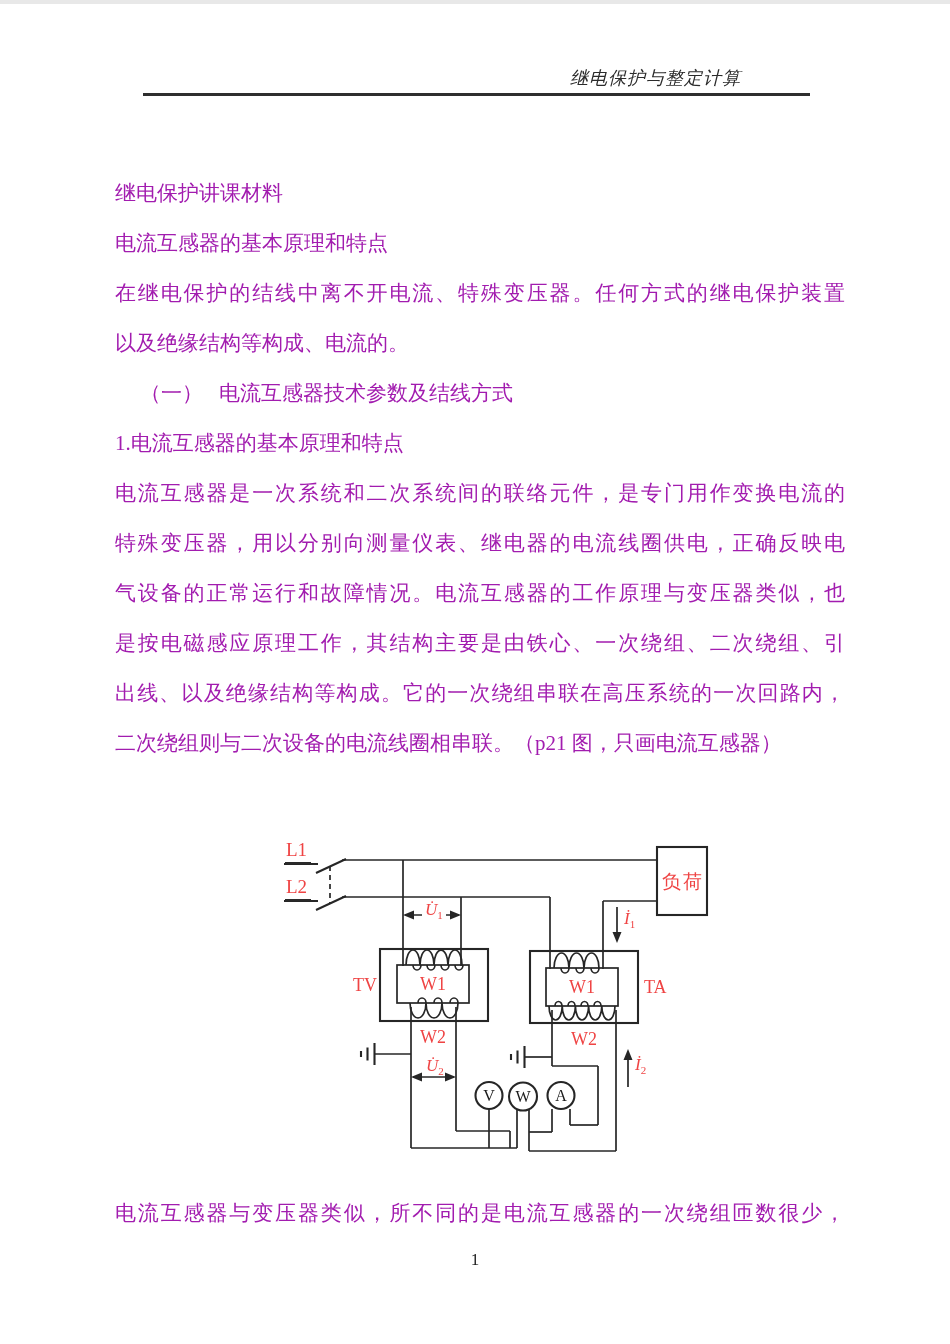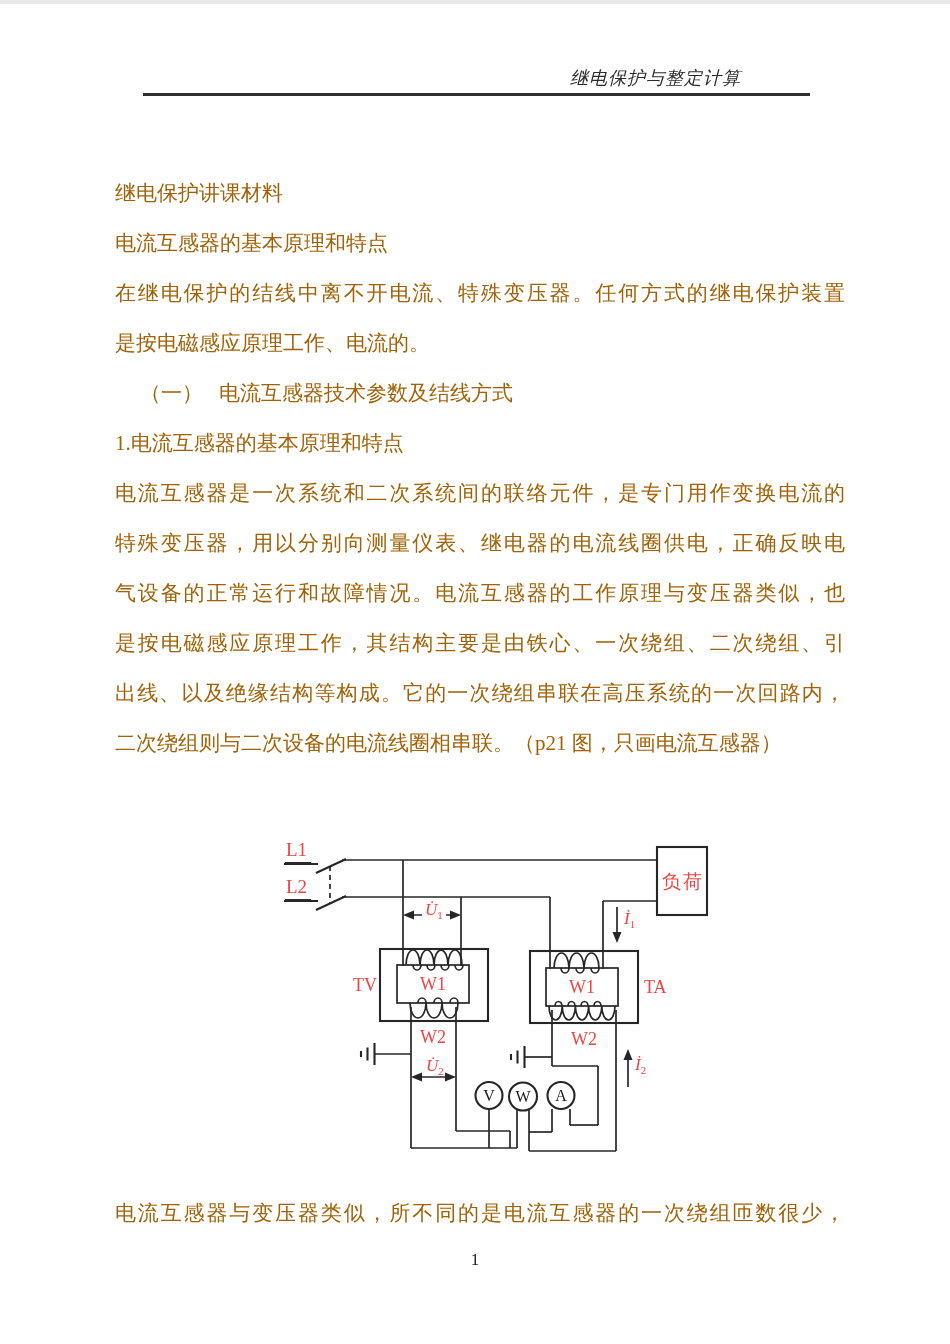--- a/index.html
+++ b/index.html
@@ -19,21 +19,21 @@
     color:#2b2b2b;white-space:nowrap;
   }
   .hdr-rule{
     position:absolute;left:143px;top:89px;width:667px;height:3px;
     background:#2e2e2e;
   }
   
   .bline{
     position:absolute;left:115px;width:730px;height:30px;
     font-size:21px;line-height:27px;
-    white-space:nowrap;color:#a16207;
+    white-space:nowrap;color:#a21caf;
   }
   .bline.just{
     white-space:normal;
     text-align:justify;
     text-align-last:justify;
   }
   .bline.indent{left:140px;width:705px;}
   .num-gap{display:inline-block;width:16px;}
   
   .flabel{
@@ -65,21 +65,21 @@
 <body>
 
 <div class="page">
 
   <div class="hdr-title">继电保护与整定计算</div>
   <div class="hdr-rule"></div>
 
   <div class="bline" style="top:176px">继电保护讲课材料</div>
   <div class="bline" style="top:226px">电流互感器的基本原理和特点</div>
   <div class="bline just" style="top:276px">在继电保护的结线中离不开电流、特殊变压器。任何方式的继电保护装置</div>
-  <div class="bline" style="top:326px">是按电磁感应原理工作、电流的。</div>
+  <div class="bline" style="top:326px">以及绝缘结构等构成、电流的。</div>
   <div class="bline indent" style="top:376px"><span>（一）</span><span class="num-gap"></span><span>电流互感器技术参数及结线方式</span></div>
   <div class="bline" style="top:426px">1.电流互感器的基本原理和特点</div>
   <div class="bline just" style="top:476px">电流互感器是一次系统和二次系统间的联络元件，是专门用作变换电流的</div>
   <div class="bline just" style="top:526px">特殊变压器，用以分别向测量仪表、继电器的电流线圈供电，正确反映电</div>
   <div class="bline just" style="top:576px">气设备的正常运行和故障情况。电流互感器的工作原理与变压器类似，也</div>
   <div class="bline just" style="top:626px">是按电磁感应原理工作，其结构主要是由铁心、一次绕组、二次绕组、引</div>
   <div class="bline just" style="top:676px">出线、以及绝缘结构等构成。它的一次绕组串联在高压系统的一次回路内，</div>
   <div class="bline" style="top:726px">二次绕组则与二次设备的电流线圈相串联。（p21 图，只画电流互感器）</div>
   <div class="bline just" style="top:1196px">电流互感器与变压器类似，所不同的是电流互感器的一次绕组匝数很少，</div>
 

